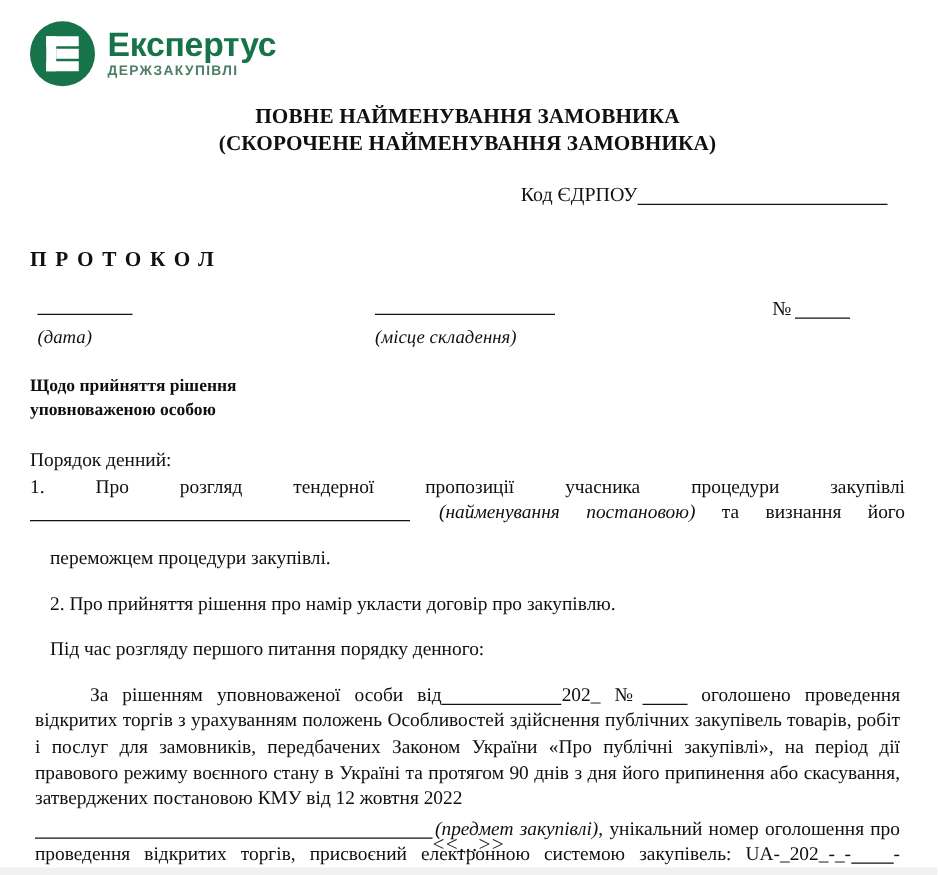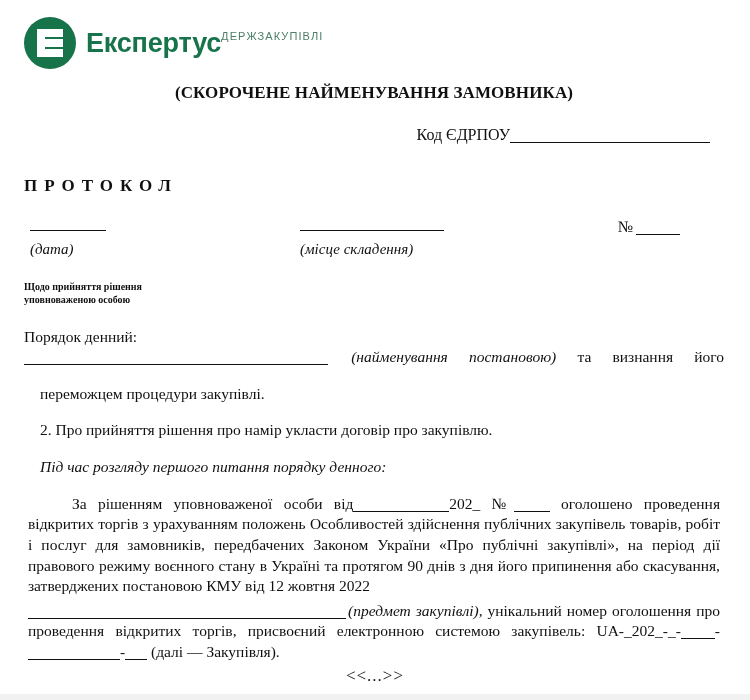--- a/index.html
+++ b/index.html
@@ -59,32 +59,32 @@
     left: 13px; top: 32px;
     width: 26px; height: 8px;
     background: #ffffff;
   }
   .brand-mark .g-stem {
     position: absolute;
     left: 13px; top: 12px;
     width: 8px; height: 28px;
     background: #ffffff;
   }
-  .brand-text { display: flex; justify-content: center; }
+  .brand-text { display: flex; flex-direction: column; justify-content: center; }
   .brand-name {
     font-family: "Liberation Sans", "DejaVu Sans", sans-serif;
     font-weight: bold;
     font-size: 27px;
     line-height: 1.05;
     color: #17734a;
     letter-spacing: -0.2px;
   }
   .brand-sub {
     font-family: "Liberation Sans", "DejaVu Sans", sans-serif;
-    font-weight: normal;
+    font-weight: bold;
     font-size: 11px;
     line-height: 1.2;
     color: #4b7f67;
     letter-spacing: 1.1px;
     margin-top: 1px;
   }
 
   
   .doc {
     padding: 0 14px 0 10px;
@@ -157,21 +157,21 @@
     font-style: italic;
     font-size: 15px;
     margin-top: -6px;
   }
   .meta-labels .lab { position: absolute; top: 0; }
   .meta-labels .lab-date  { left: 6px; }
   .meta-labels .lab-place { left: 276px; }
 
   .subject {
     font-weight: bold;
-    font-size: 10px;
+    font-size: 14px;
     line-height: 1.35;
     margin-top: 18px;
   }
   .subject span { display: block; }
 
   .agenda-head { margin-top: 20px; }
 
   p.just {
     text-align: justify;
     text-align-last: justify;
@@ -179,21 +179,21 @@
     hyphens: none;
   }
   p.left {
     text-align: left;
     margin: 16px;
   }
   p.body-just {
     text-align: justify;
     margin: 4px;
   }
-  .lead { margin-top: 18px; font-style: italic; }
+  .lead { margin-top: 18px; }
 
   .inline-rule {
     display: inline-block;
     border-bottom: 1.4px solid #111;
     height: 0;
     vertical-align: -3px;
   }
   .rule-org  { width: 304px; margin-right: 2px; }
   .rule-subj { width: 318px; margin-right: 2px; }
   .rule-date { width: 96px; }
@@ -238,20 +238,21 @@
     </div>
     <div class="brand-text">
       <div class="brand-name">Експертус</div>
       <div class="brand-sub">ДЕРЖЗАКУПІВЛІ</div>
     </div>
   </div>
 
   <div class="doc">
 
     <div class="doc-title">
+      <span class="l1">ПОВНЕ НАЙМЕНУВАННЯ ЗАМОВНИКА</span>
       <span class="l2">(СКОРОЧЕНЕ НАЙМЕНУВАННЯ ЗАМОВНИКА)</span>
     </div>
 
     <div class="edrpou-row">
       <span>Код ЄДРПОУ</span><span class="rule"></span>
     </div>
 
     <div class="protokol">ПРОТОКОЛ</div>
 
     <div class="meta-rules">
@@ -265,20 +266,30 @@
       <span class="lab lab-place">(місце складення)</span>
     </div>
 
     <div class="subject">
       <span>Щодо прийняття рішення</span>
       <span>уповноваженою особою</span>
     </div>
 
     <div class="agenda-head">Порядок денний:</div>
 
+    <p class="just">
+      <span>1.</span>
+      <span>Про</span>
+      <span>розгляд</span>
+      <span>тендерної</span>
+      <span>пропозиції</span>
+      <span>учасника</span>
+      <span>процедури</span>
+      <span>закупівлі</span>
+    </p>
 
     <p class="just">
       <span class="inline-rule rule-org"></span>
       <em class="i">(найменування постановою)</em>
       <span>та</span>
       <span>визнання</span>
       <span>його</span>
     </p>
 
     <p class="left">переможцем процедури закупівлі.</p>

